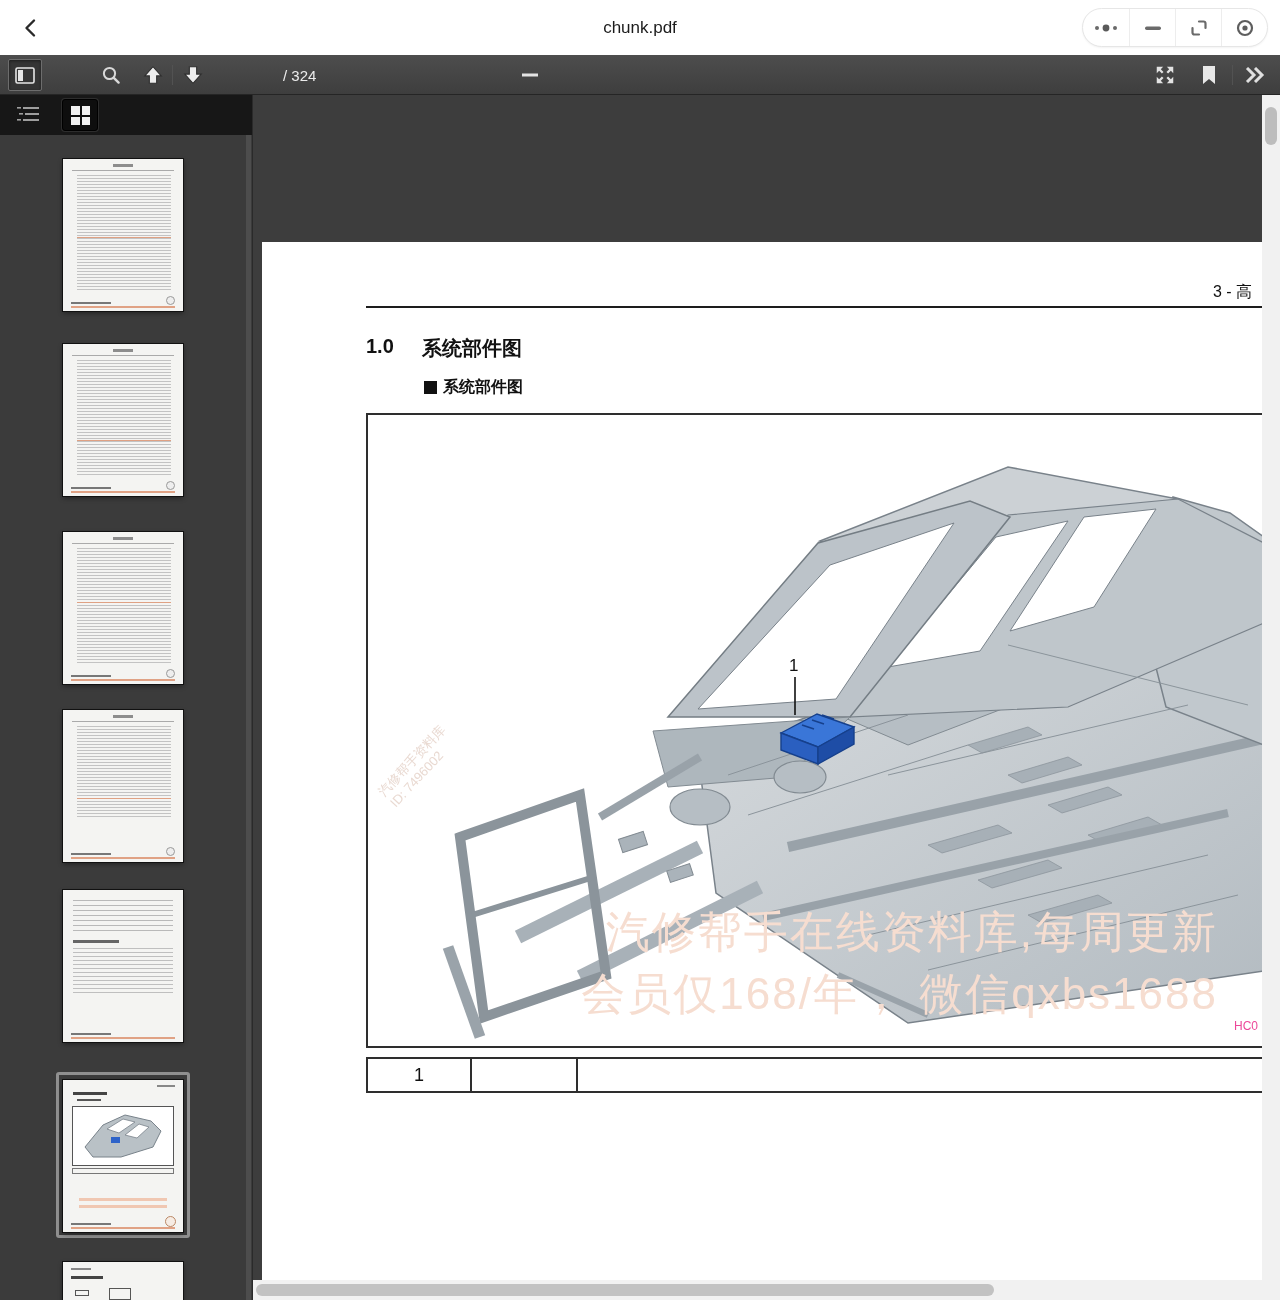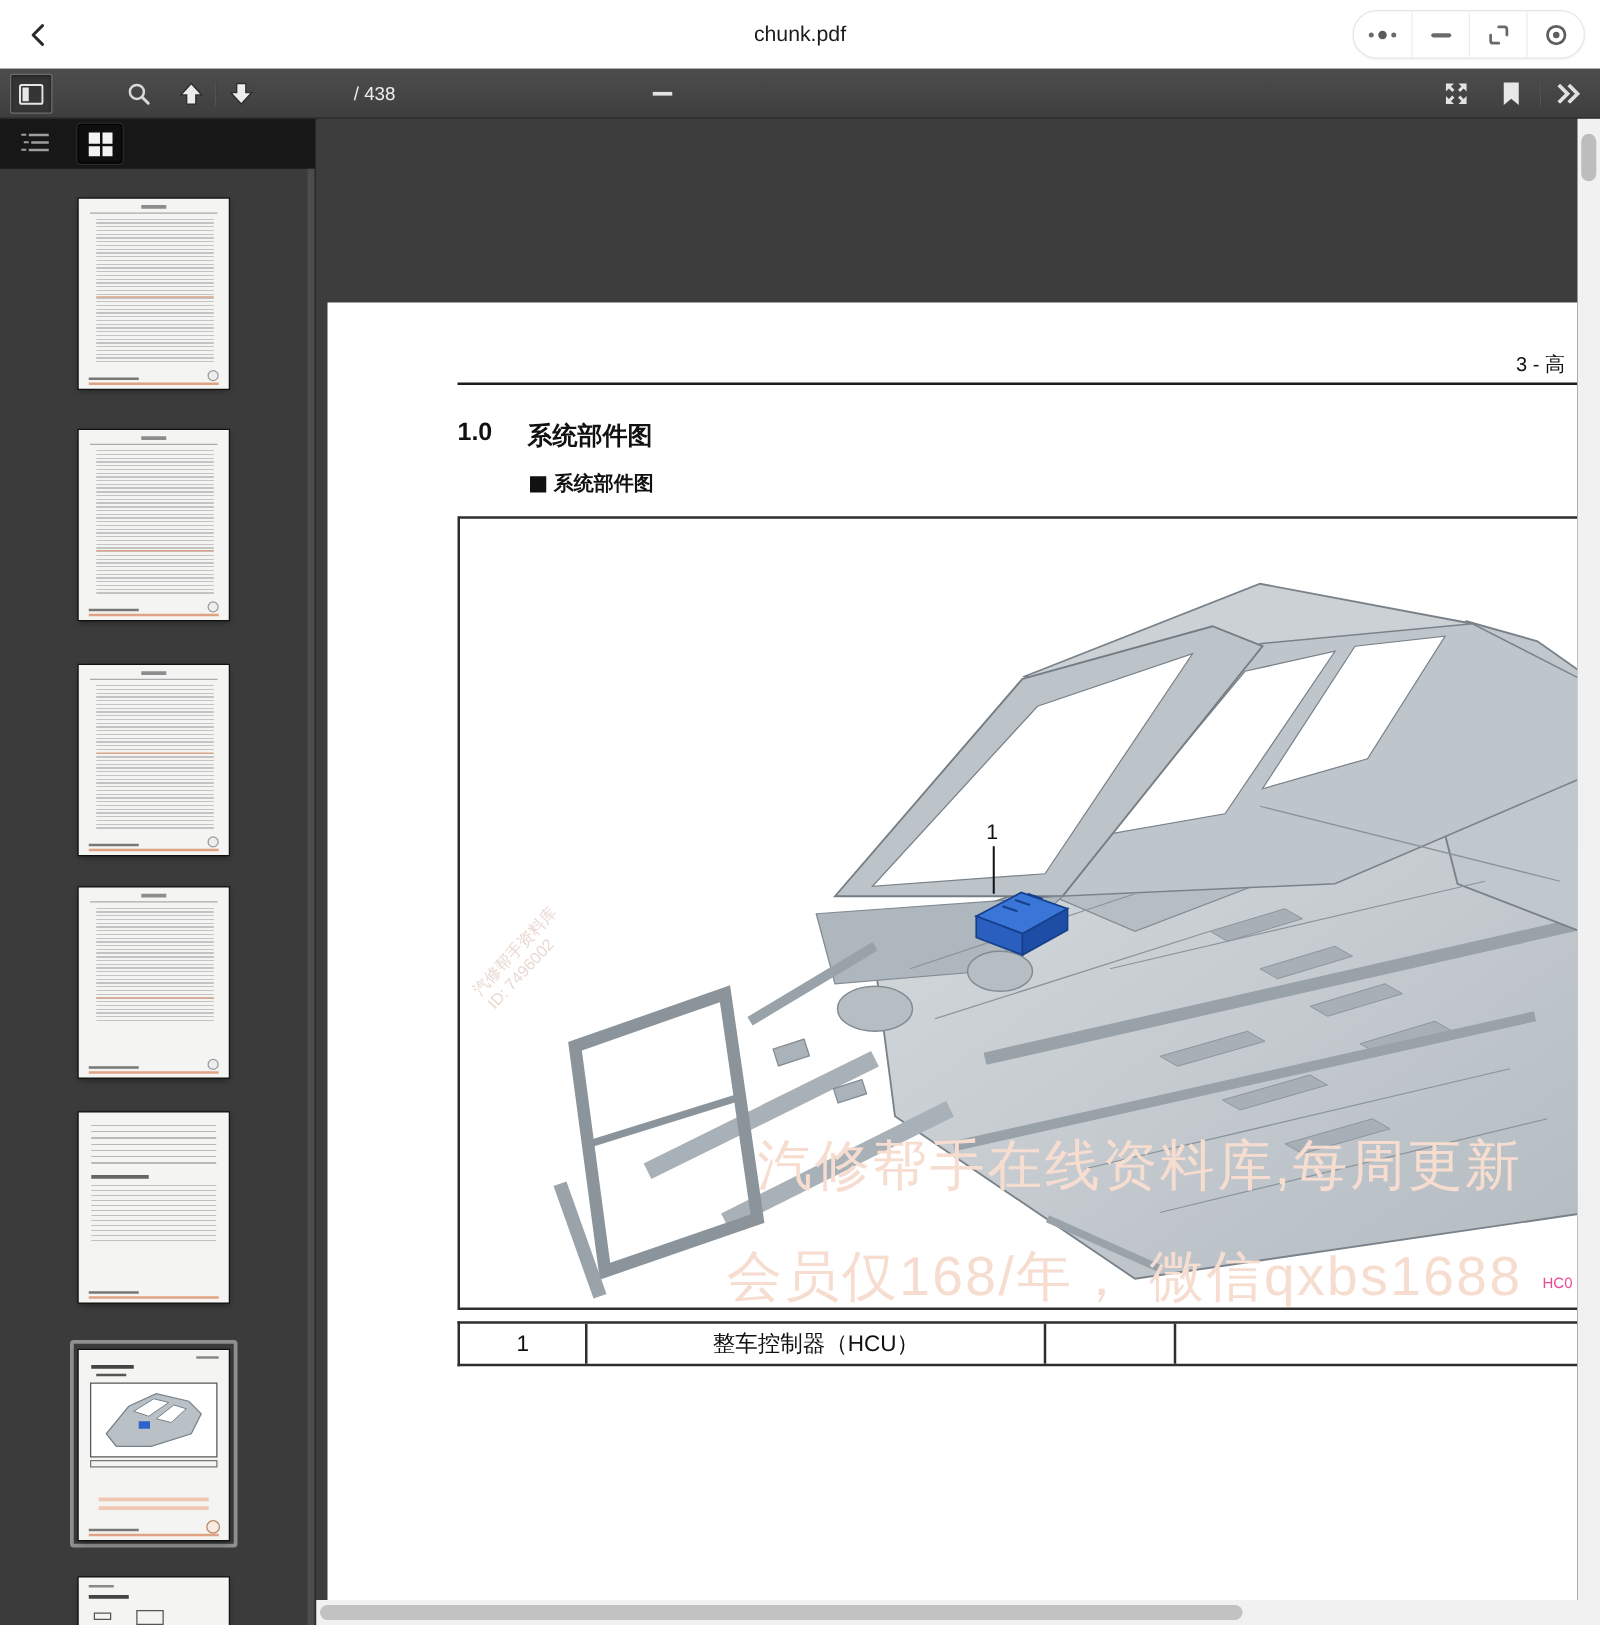--- a/index.html
+++ b/index.html
@@ -80,21 +80,21 @@
   .p6-rule { position:absolute; left:104px; top:64px; width:900px; height:2px; background:#1d1d1d; }
   .p6-h-num { position:absolute; left:104px; top:93px; font-size:20px; font-weight:bold; color:#111; }
   .p6-h-title { position:absolute; left:160px; top:93px; font-size:20px; font-weight:bold; color:#111; }
   .p6-block { position:absolute; left:162px; top:135px; font-size:16px; font-weight:bold; color:#111; display:flex; align-items:center; }
   .p6-block .sq { width:13px; height:13px; background:#111; margin-right:6px; }
 
   .figure { position:absolute; left:104px; top:171px; width:900px; height:635px; border:2px solid #2e2e2e; background:#fff; overflow:hidden; }
   .fig-svg { position:absolute; left:0; top:0; }
   .wm-big { position:absolute; left:50px; width:800px; text-align:right; font-size:44px; color:#f6ddd0; white-space:nowrap; letter-spacing:2px; pointer-events:none; }
   .wm1 { top:488px; }
-  .wm2 { top:550px;margin-top:27px; }
+  .wm2 { top:550px; }
   .fig-code { position:absolute; left:866px; top:604px; font-size:12px; color:#ec4899; }
 
   .p6-table { position:absolute; left:104px; top:815px; width:900px; height:36px; border-top:2px solid #2e2e2e; border-bottom:2px solid #2e2e2e; border-left:2px solid #2e2e2e; display:flex; }
   .p6-table .cell { height:100%; border-right:2px solid #2e2e2e; display:flex; align-items:center; justify-content:center; font-size:18px; color:#111; }
   .c1 { width:104px; } .c2 { width:373px; } .c3 { width:106px; } .c4 { width:330px; border-right:none !important; }
 
   
   .vscroll { position:absolute; left:1262px; top:95px; width:18px; height:1185px; background:#f1f1f1; }
   .vthumb { position:absolute; left:3px; top:12px; width:12px; height:38px; background:#bdbdbd; border-radius:6px; }
   .hscroll { position:absolute; left:253px; top:1280px; width:1027px; height:20px; background:#f1f1f1; }
@@ -158,21 +158,21 @@
         <path d="M12 3 L21 13 H16 V21 H8 V13 H3 Z" fill="#ededed" stroke="#2e2e2e" stroke-width="1.2"></path>
       </svg>
     </div>
     <div class="tb-sep" style="left:172px"></div>
     <div class="tb-btn" style="left:176px">
       <svg width="22" height="22" viewBox="0 0 24 24">
         <path d="M12 21 L3 11 H8 V3 H16 V11 H21 Z" fill="#ededed" stroke="#2e2e2e" stroke-width="1.2"></path>
       </svg>
     </div>
     <input class="page-input" value="6" style="">
-    <div class="page-total">/ 438</div>
+    <div class="page-total">/ 324</div>
 
     <div class="tb-btn" style="left:513px">
       <svg width="16" height="4" viewBox="0 0 16 4">
         <rect x="0" y="0.5" width="16" height="3" fill="#e3e3e3"></rect>
       </svg>
     </div>
     <div class="plus-btn">
       <svg width="16" height="16" viewBox="0 0 16 16">
         <rect x="0" y="6.5" width="16" height="3" fill="#e8e8e8"></rect>
         <rect x="6.5" y="0" width="3" height="16" fill="#e8e8e8"></rect>
@@ -411,21 +411,20 @@
           <text x="421" y="256" font-size="17" fill="#111">1</text>
         </svg>
 
         <div class="wm-big wm1">汽修帮手在线资料库,每周更新</div>
         <div class="wm-big wm2">会员仅168/年， 微信qxbs1688</div>
         <div class="fig-code">HC0</div>
       </div>
 
       <div class="p6-table">
         <div class="cell c1">1</div>
-        <div class="cell c2">整车控制器（HCU）</div>
         <div class="cell c3"></div>
         <div class="cell c4"></div>
       </div>
     </div>
   </div>
 
   <div class="vscroll">
     <div class="vthumb"></div>
   </div>
   <div class="hscroll">

